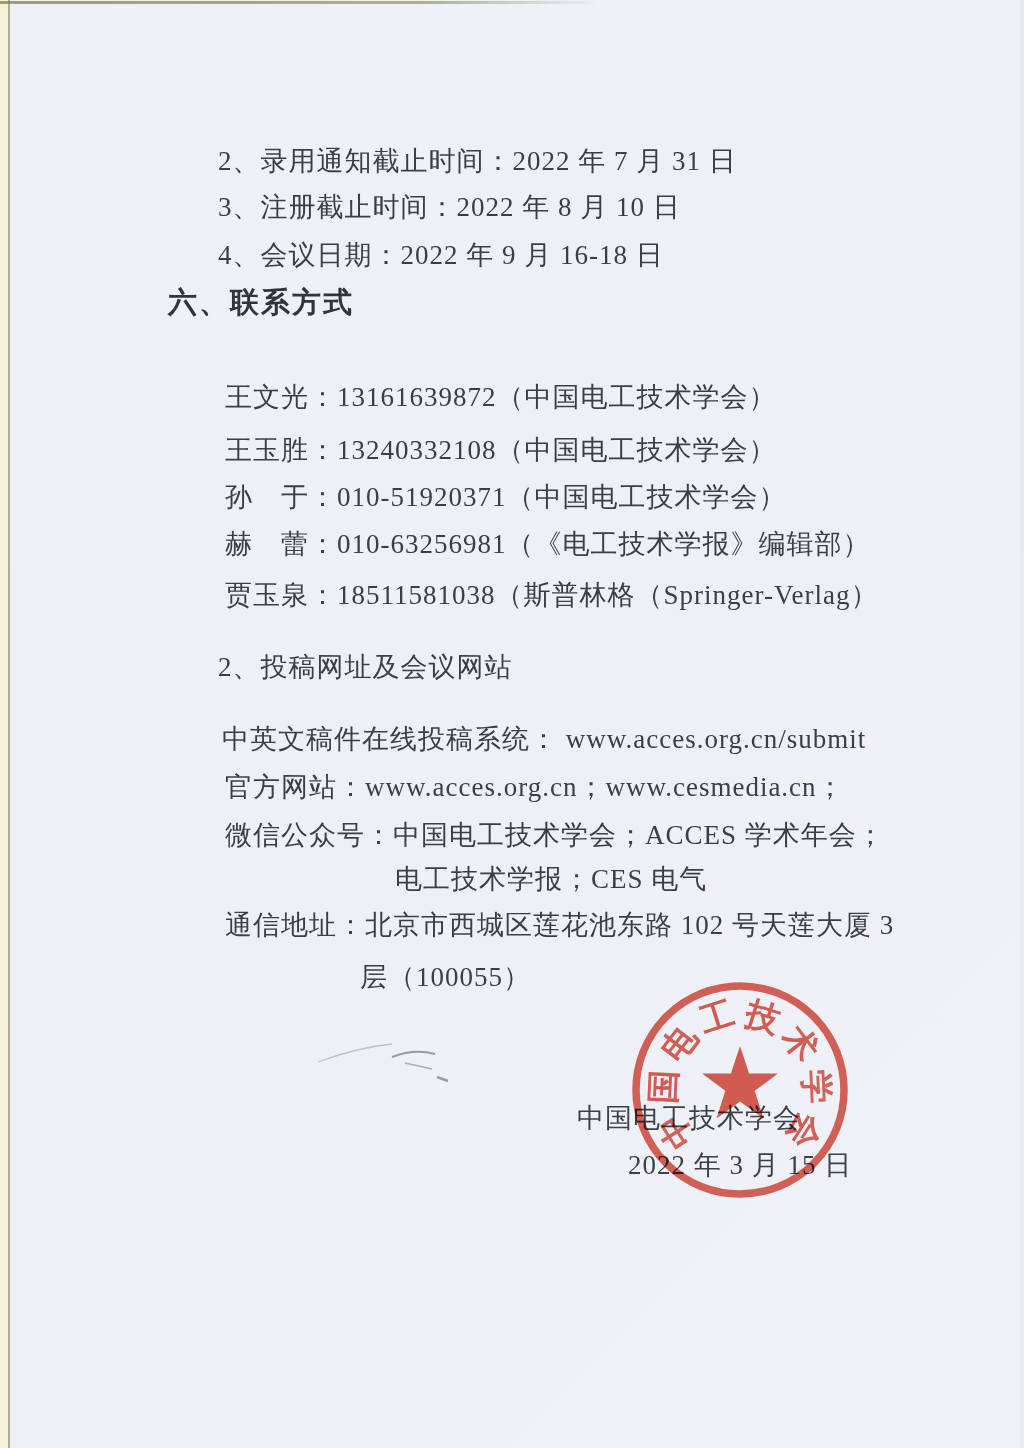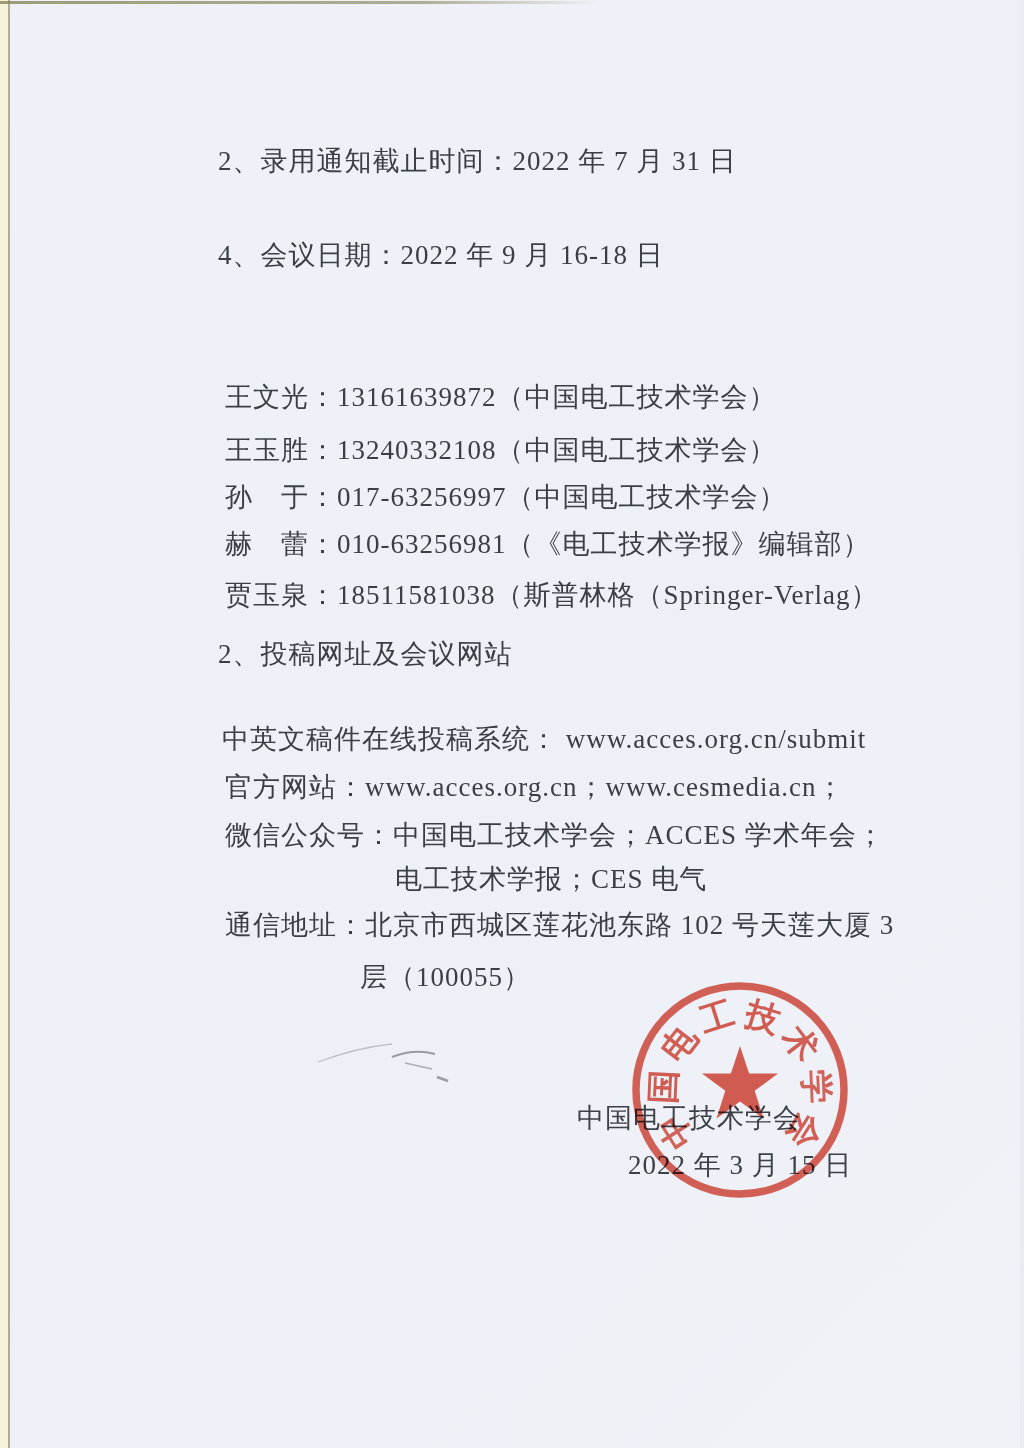--- a/index.html
+++ b/index.html
@@ -52,30 +52,32 @@
 </head>
 <body>
 
 <div class="page">
 
   <div class="scan-left"></div>
   <div class="scan-left-line"></div>
   <div class="scan-top-line"></div>
 
   <div class="ln" style="top:144px;left:218px">2、录用通知截止时间：2022 年 7 月 31 日</div>
+  <div class="ln" style="top:190px;left:218px">3、注册截止时间：2022 年 8 月 10 日</div>
   <div class="ln" style="top:238px;left:218px">4、会议日期：2022 年 9 月 16-18 日</div>
 
+  <div class="ln hd" style="top:285px;left:168px">六、联系方式</div>
 
   <div class="ln" style="top:380px;left:225px">王文光：13161639872（中国电工技术学会）</div>
   <div class="ln" style="top:433px;left:225px">王玉胜：13240332108（中国电工技术学会）</div>
-  <div class="ln" style="top:480px;left:225px">孙　于：017-63256997（中国电工技术学会）</div>
+  <div class="ln" style="top:480px;left:225px">孙　于：010-51920371（中国电工技术学会）</div>
   <div class="ln" style="top:527px;left:225px">赫　蕾：010-63256981（《电工技术学报》编辑部）</div>
   <div class="ln" style="top:578px;left:225px">贾玉泉：18511581038（斯普林格（Springer-Verlag）</div>
 
-  <div class="ln" style="top:637px;left:218px">2、投稿网址及会议网站</div>
+  <div class="ln" style="top:650px;left:218px">2、投稿网址及会议网站</div>
   <div class="ln" style="top:722px;left:222px">中英文稿件在线投稿系统：  www.acces.org.cn/submit</div>
   <div class="ln" style="top:770px;left:225px">官方网站：www.acces.org.cn；www.cesmedia.cn；</div>
   <div class="ln" style="top:818px;left:225px">微信公众号：中国电工技术学会；ACCES 学术年会；</div>
   <div class="ln" style="top:862px;left:395px">电工技术学报；CES 电气</div>
   <div class="ln" style="top:908px;left:225px">通信地址：北京市西城区莲花池东路 102 号天莲大厦 3</div>
   <div class="ln" style="top:960px;left:360px">层（100055）</div>
 
   <svg class="scratch" viewBox="0 0 170 60" xmlns="http://www.w3.org/2000/svg">
     <path d="M18,32 C45,22 72,16 92,14" fill="none" stroke="#a8a8ad" stroke-width="1.3" opacity="0.65"></path>
     <path d="M92,27 C105,22 120,20 135,24" fill="none" stroke="#84848b" stroke-width="2" opacity="0.8"></path>

